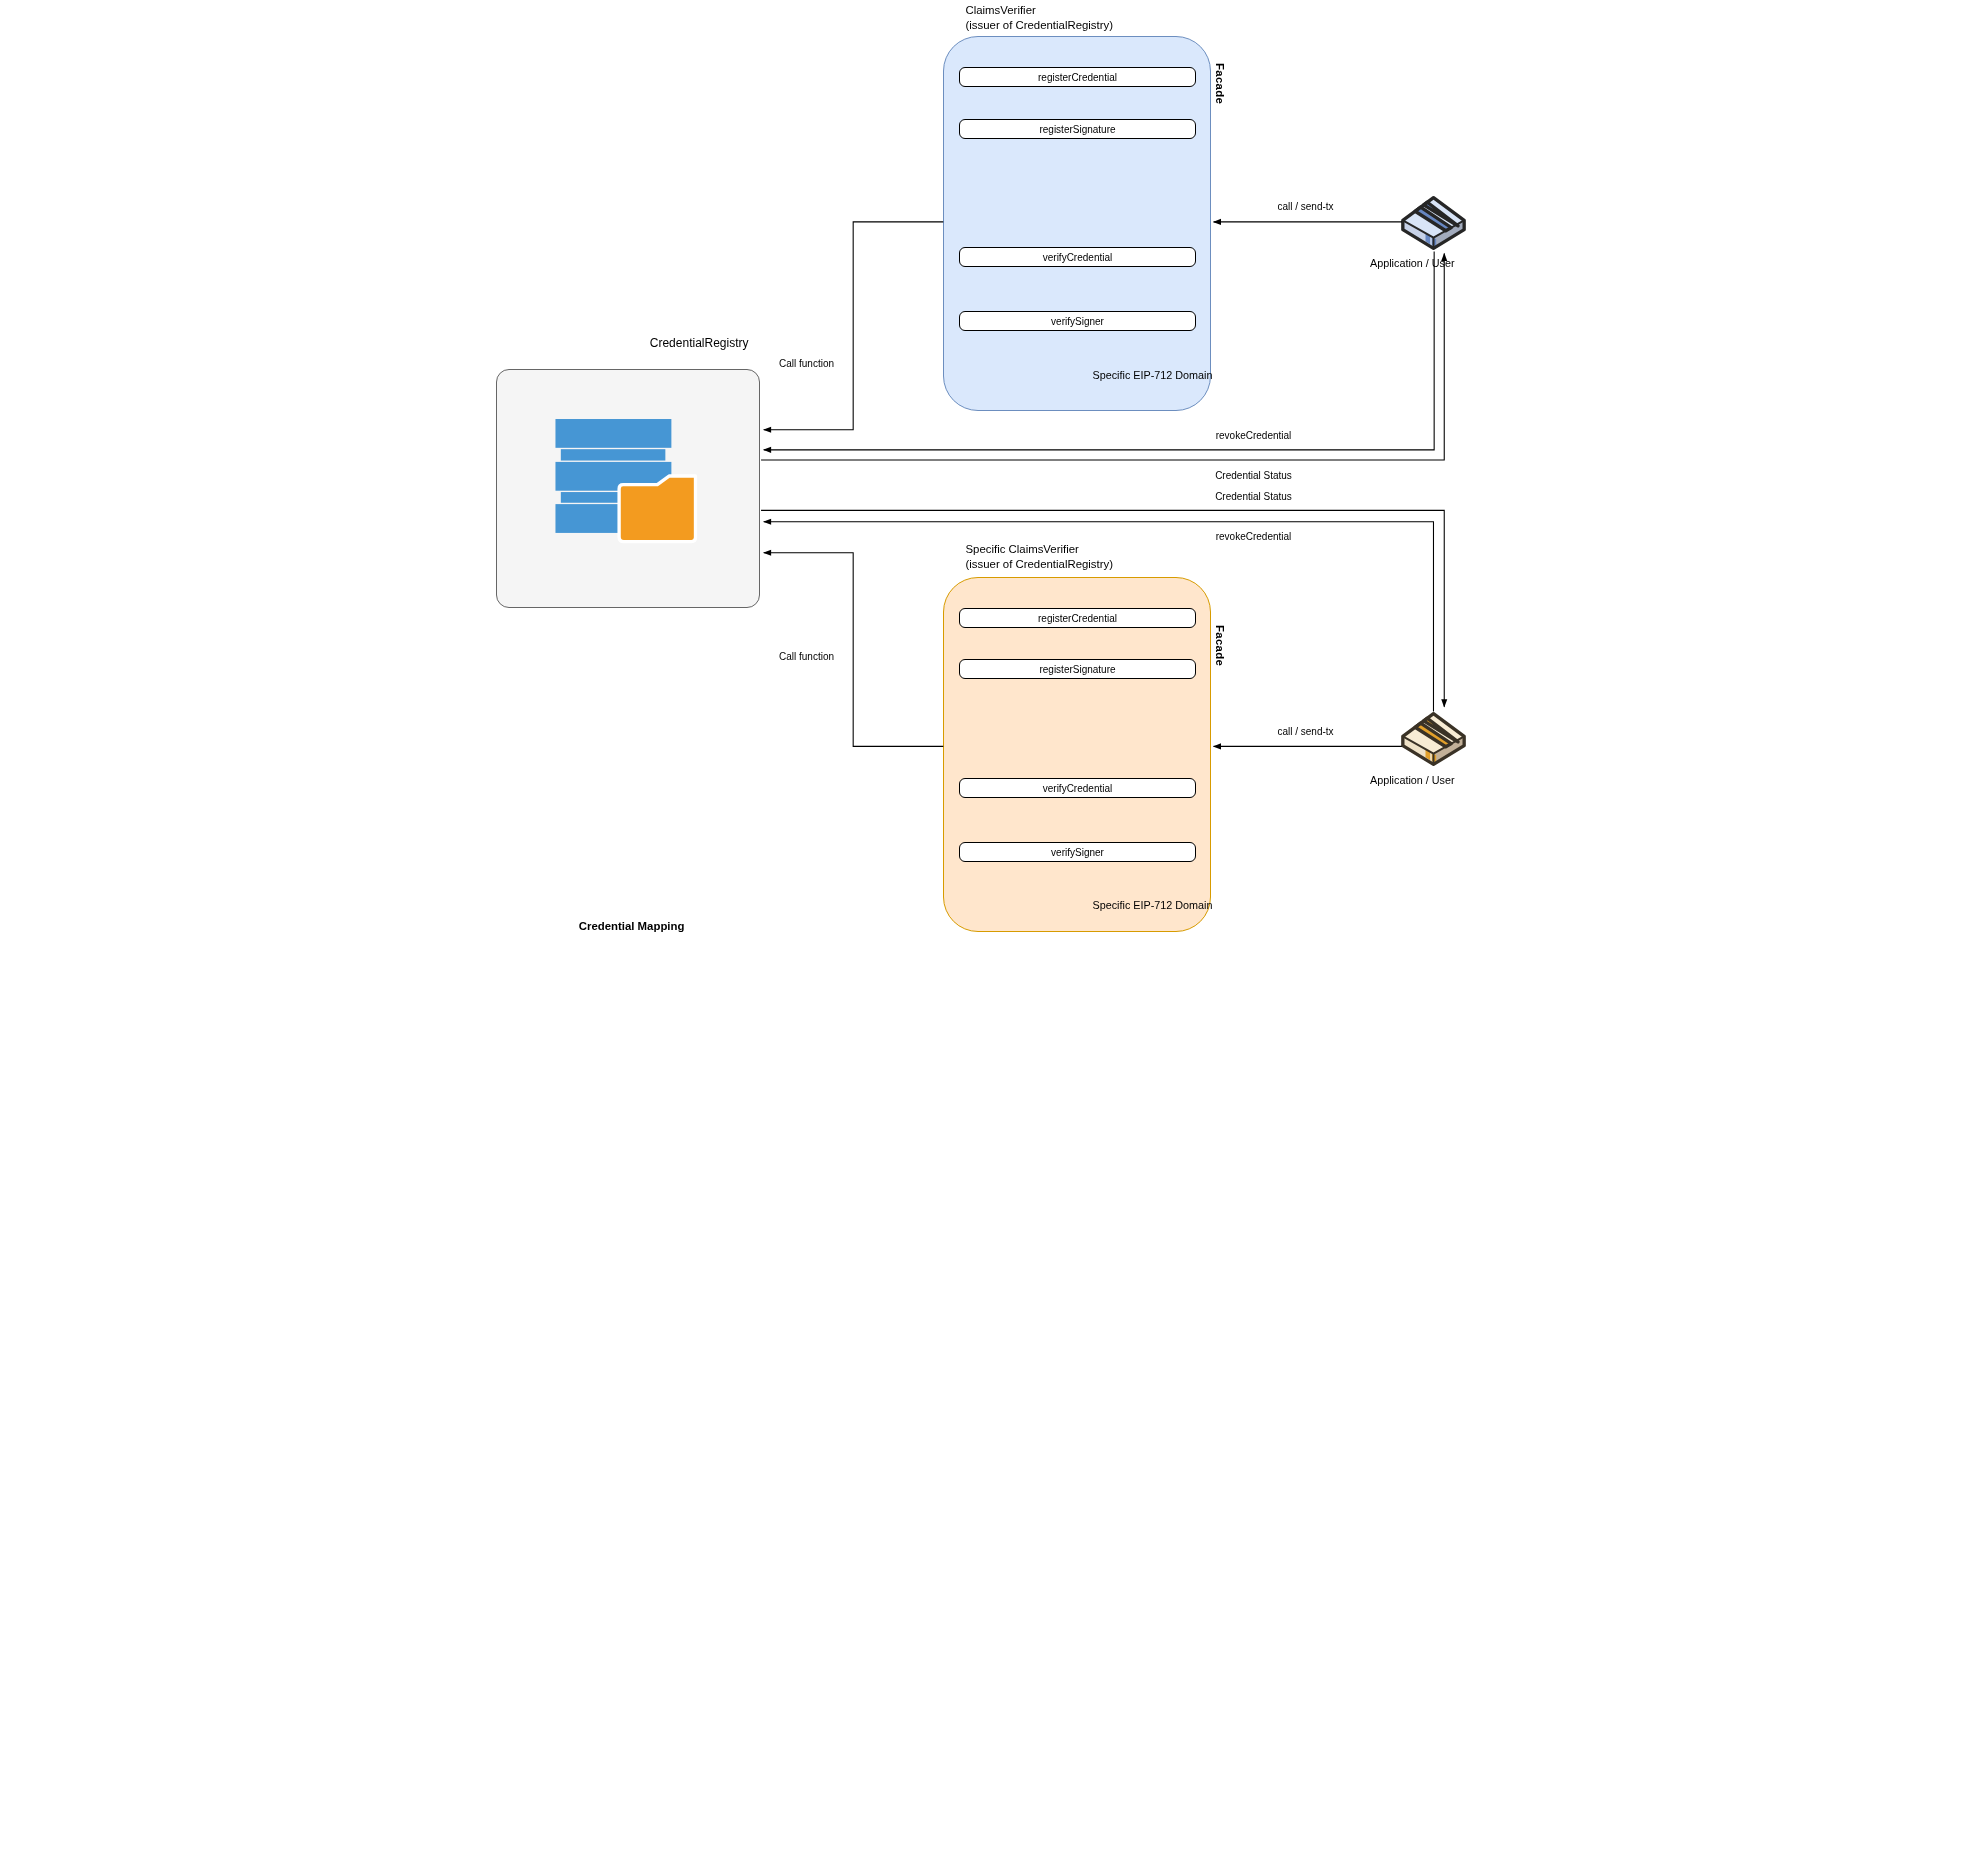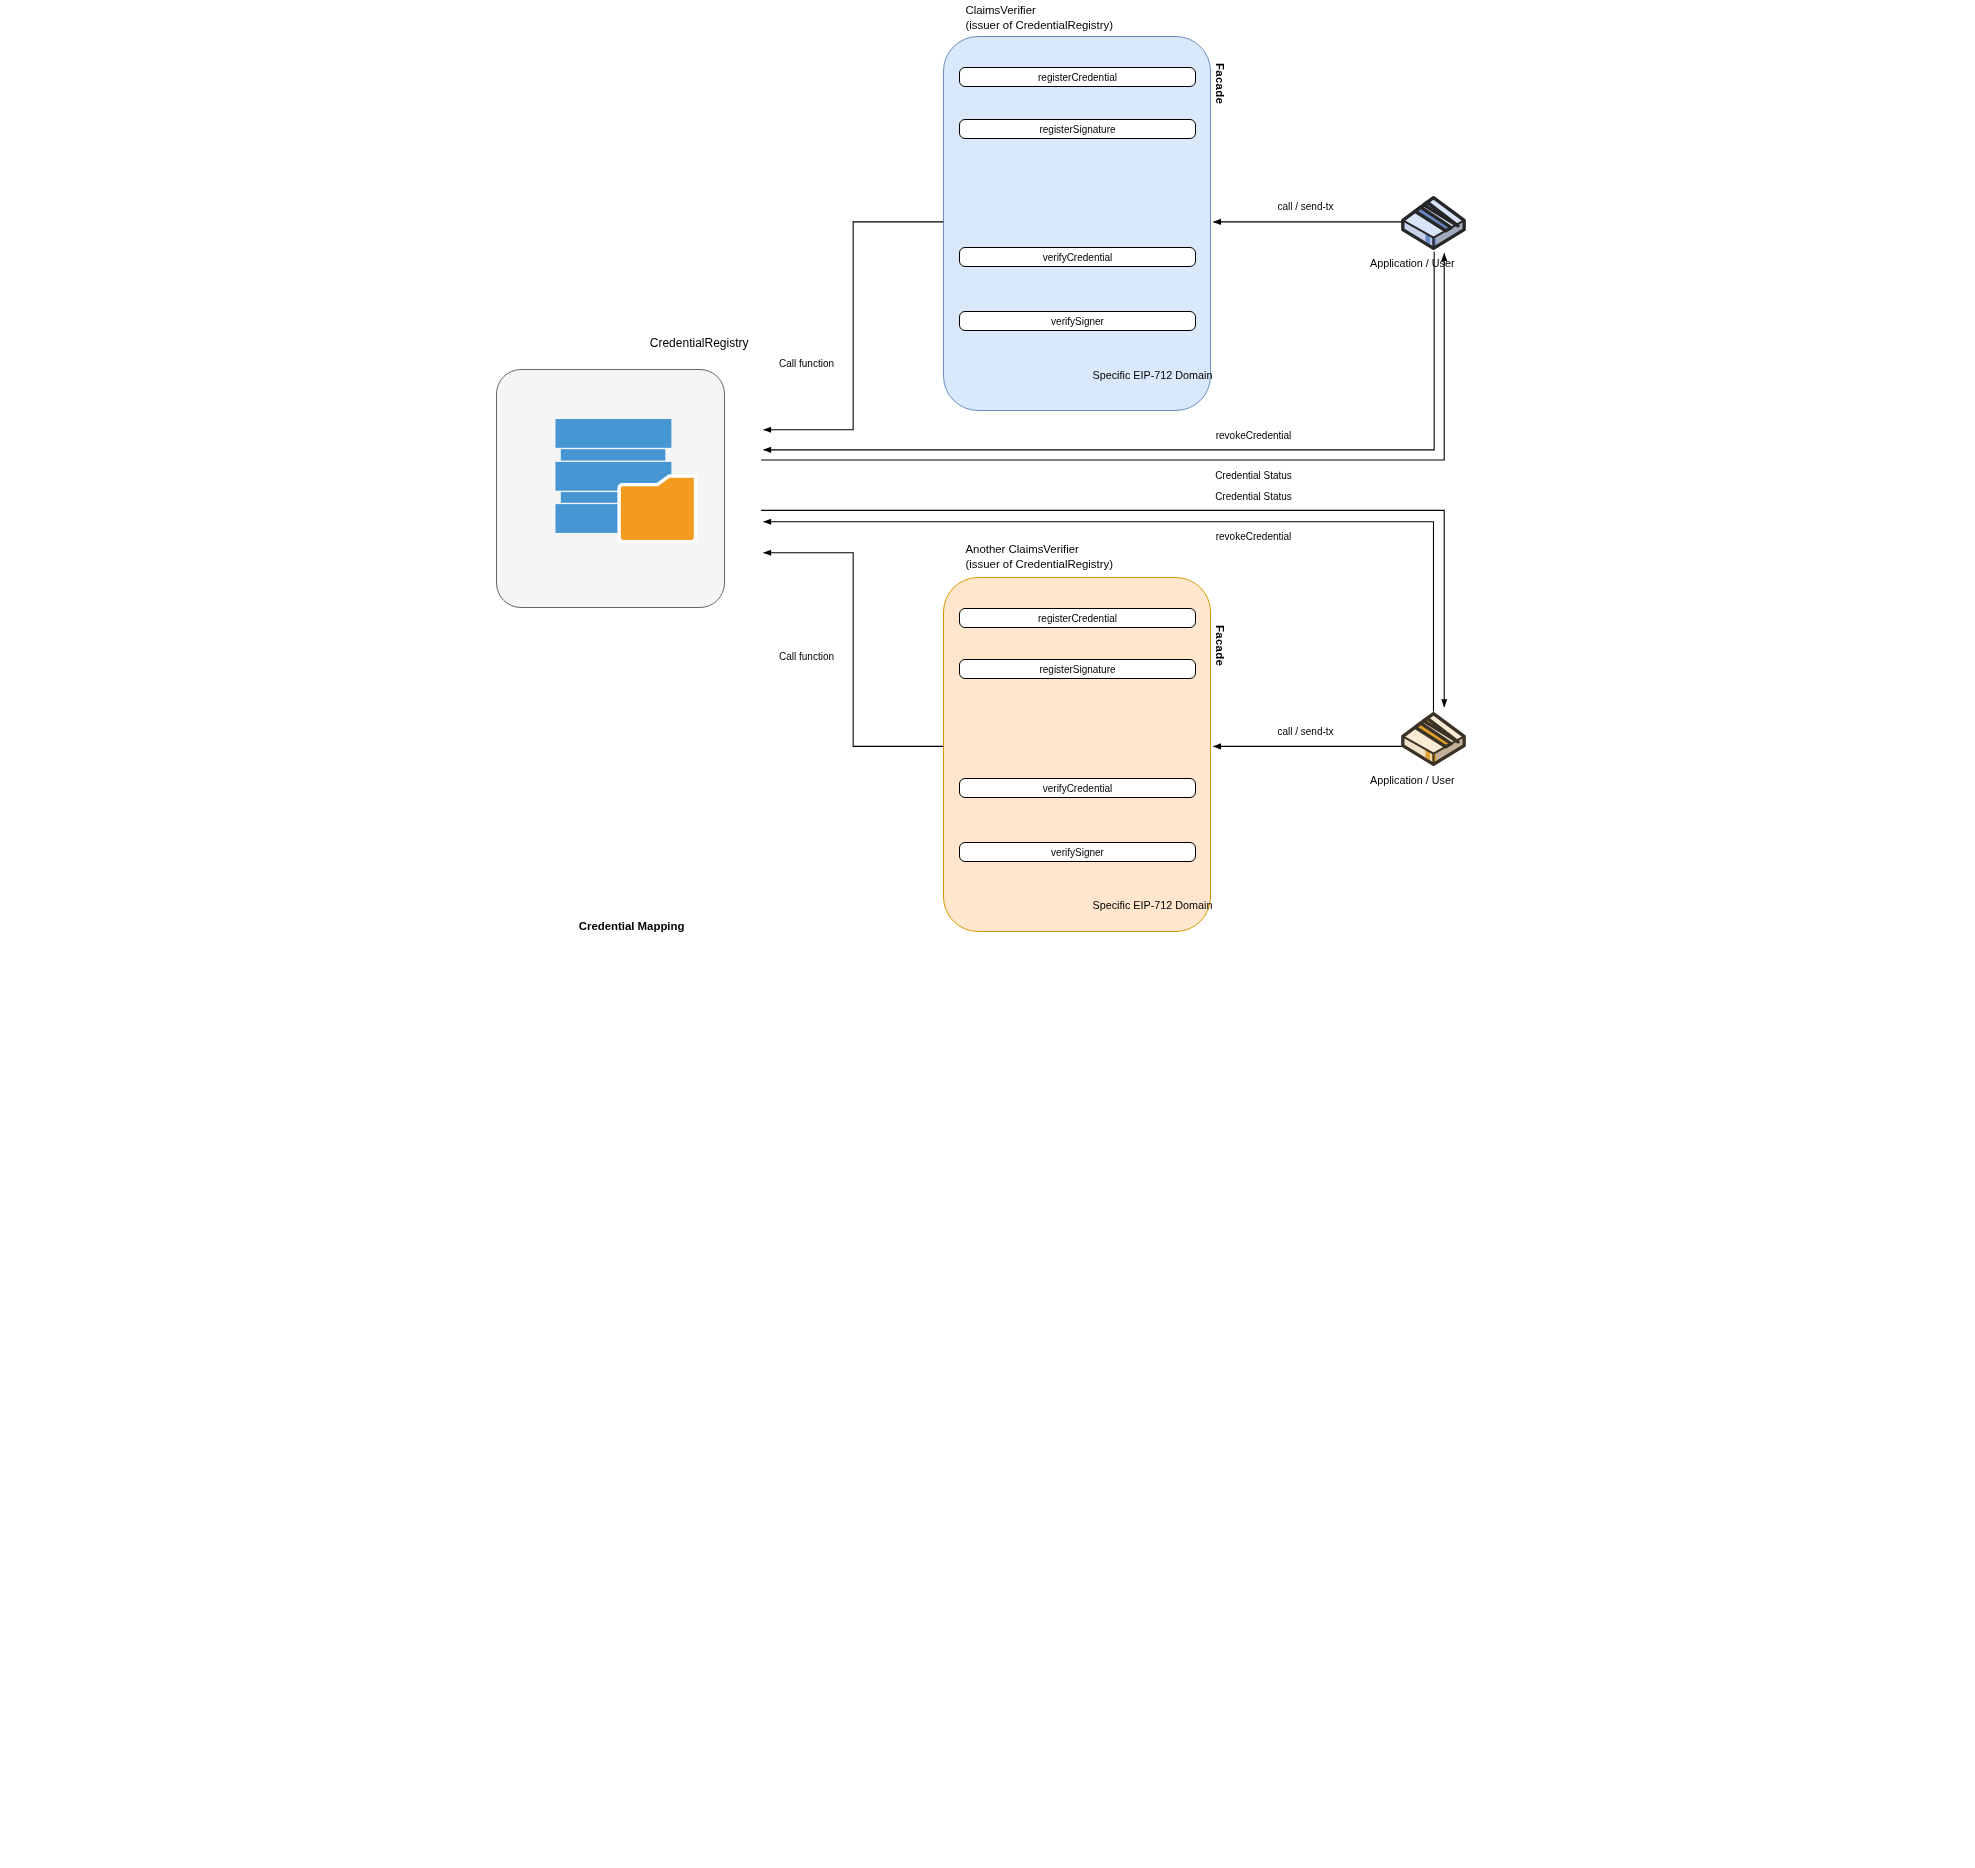--- a/index.html
+++ b/index.html
@@ -28,22 +28,22 @@
   .vtitle{
     position:absolute;width:268px;left:472px;text-align:left;
     font-size:11.4px;line-height:1.3;
   }
   .facade{
     position:absolute;left:720px;writing-mode:vertical-rl;
     font-weight:bold;font-size:11.4px;letter-spacing:0.3px;
   }
   
   #registry-box{
-    position:absolute;left:2.7px;top:369px;width:229px;height:239px;
-    background:#f5f5f5;border:1.3px solid #666666;border-radius:25px;
+    position:absolute;left:2.7px;top:369px;width:264px;height:239px;
+    background:#f5f5f5;border:1.3px solid #666666;border-radius:13px;
     box-sizing:border-box;
     font-weight:bold;
   }
   #registry-title{
     position:absolute;left:40px;top:336px;width:215px;text-align:right;font-size:12px;
   }
   #registry-caption{
     position:absolute;left:13.4px;top:550px;width:242px;text-align:center;font-size:11.4px;
   }
   
@@ -89,21 +89,21 @@
   <div class="verifier blue">
     <div class="fnbox" style="top:30px">registerCredential</div>
     <div class="fnbox" style="top:82px">registerSignature</div>
     <div class="fnbox" style="top:210px">verifyCredential</div>
     <div class="fnbox" style="top:274px">verifySigner</div>
     <div class="domain-label" style="top:332px">Specific EIP-712 Domain</div>
   </div>
   <div class="facade" style="top:63px">Facade</div>
 
   <div class="vtitle" style="top:542px">
-    <div>Another ClaimsVerifier</div>
+    <div>Specific ClaimsVerifier</div>
     <div>(issuer of CredentialRegistry)</div>
   </div>
 
   <div class="verifier orange">
     <div class="fnbox" style="top:30px">registerCredential</div>
     <div class="fnbox" style="top:81px">registerSignature</div>
     <div class="fnbox" style="top:200px">verifyCredential</div>
     <div class="fnbox" style="top:264px">verifySigner</div>
     <div class="domain-label" style="top:321px">Specific EIP-712 Domain</div>
   </div>

